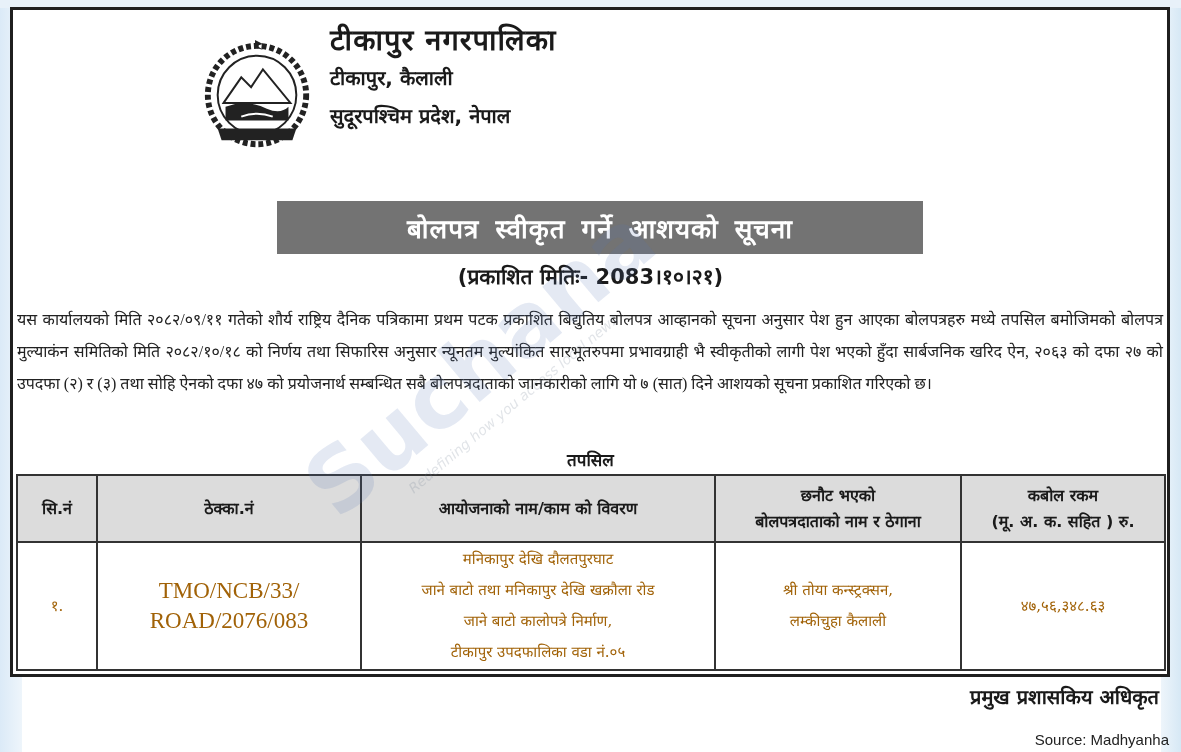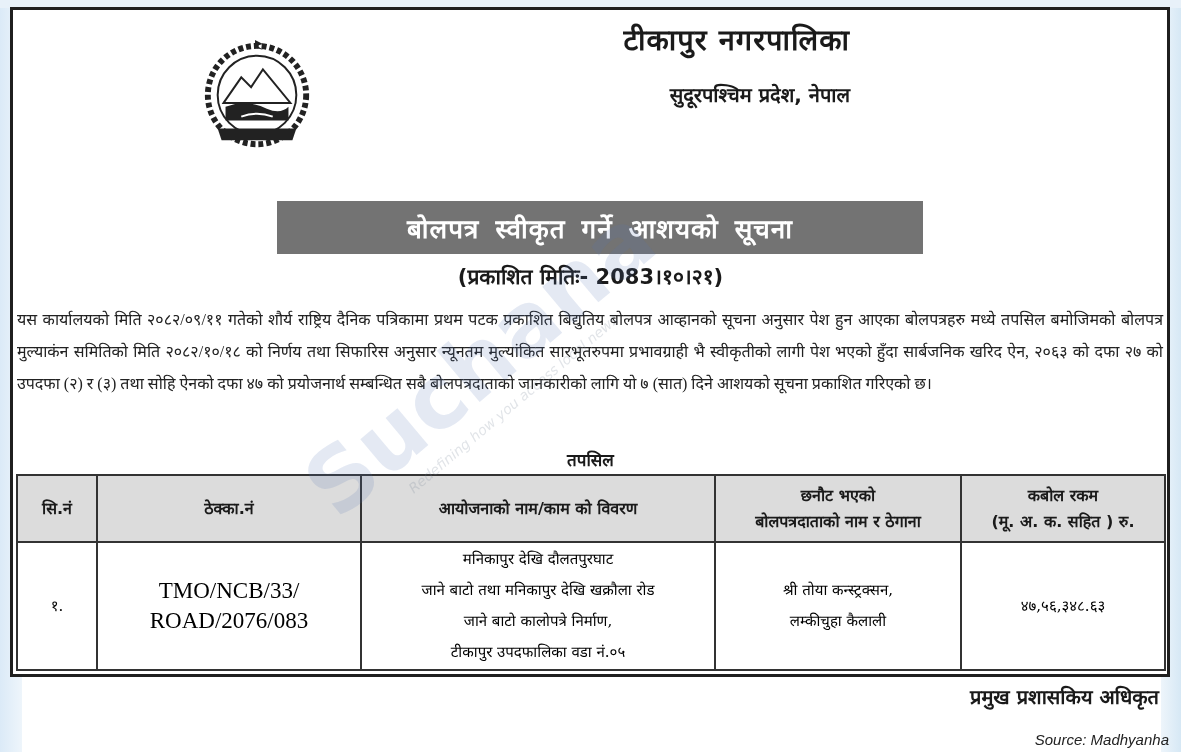--- a/index.html
+++ b/index.html
@@ -13,25 +13,25 @@
   .bg-stripe-right { position:absolute; right:0; top:0; width:20px; height:752px; background:linear-gradient(270deg,#d6e8f5,#eef5fb); }
   .bg-stripe-top { position:absolute; left:0; top:0; width:1181px; height:8px; background:#e8f1f9; }
 
   .frame {
     position:absolute; left:10px; top:7px; width:1160px; height:670px;
     border:3px solid #1f1f1f; background:#fff; box-sizing:border-box;
   }
 
   .emblem { position:absolute; left:198px; top:38px; width:118px; height:118px; }
 
-  .org-head { position:absolute; left:330px; top:22px; width:520px; text-align:right; }
+  .org-head { position:absolute; left:330px; top:22px; width:520px; text-align:left; }
   .org-line1 { font-size:29px; font-weight:bold; line-height:36px; letter-spacing:1px; }
   .org-line2 { font-size:29px; font-weight:bold; line-height:50px; letter-spacing:1px; }
   .org-line3 { font-size:20px; font-weight:bold; line-height:36px; margin-top:2px; }
-  .org-line4 { font-size:20px; font-weight:bold; line-height:40px;margin-top:17px; }
+  .org-line4 { font-size:20px; font-weight:bold; line-height:40px; }
 
   .title-banner {
     position:absolute; left:277px; top:201px; width:646px; height:53px;
     background:#737373; color:#fff; display:flex; align-items:center; justify-content:center;
     font-size:26px; font-weight:bold; letter-spacing:1px; word-spacing:6px;
   }
 
   .pub-date { position:absolute; left:0; top:262px; width:1181px; text-align:center; font-size:21px; font-weight:bold; }
 
   .body-text {
@@ -41,26 +41,26 @@
   }
 
   .schedule-label { position:absolute; left:0; top:448px; width:1181px; text-align:center; font-size:17px; font-weight:bold; }
 
   table.notice-table {
     position:absolute; left:16px; top:474px; width:1148px; height:193px;
     border-collapse:collapse; table-layout:fixed;border-radius:19px;
   }
   .notice-table th, .notice-table td { border:2px solid #333; text-align:center; vertical-align:middle; }
   .notice-table th { background:#dcdcdc; height:63px; font-size:16px; font-weight:bold; line-height:26px; }
-  .notice-table td { height:124px; font-family:"DejaVu Serif", serif; font-size:15px; line-height:31px; color:#000000; }
+  .notice-table td { height:124px; font-family:"DejaVu Serif", serif; font-size:15px; line-height:31px; color:#a16207; }
   .notice-table td.tender-no { font-family:"Liberation Serif", serif; font-size:23px; line-height:30px;margin-left:11px; }
   .line { display:block; }
 
   .signature { position:absolute; right:22px; top:683px; font-size:20px; font-weight:bold;margin-left:16px; }
-  .source { position:absolute; right:12px; top:731px; font-family:"Liberation Sans", sans-serif; font-size:15px; font-style:italic; color:#222; }
+  .source { position:absolute; right:12px; top:731px; font-family:"Liberation Sans", sans-serif; font-size:15px; color:#222; }
 
   .watermark {
     position:absolute; left:300px; top:300px; width:420px; height:200px;
     transform:rotate(-40deg); transform-origin:center; pointer-events:none;
     color:rgba(90,120,180,0.16); font-family:"DejaVu Sans", sans-serif; font-weight:bold; font-size:88px; text-align:center;
   }
   .watermark-tag { display:block; font-size:14px; font-weight:normal; font-style:italic; color:rgba(120,130,150,0.22); margin-top:-6px; }
 </style>
 </head>
 <body>
@@ -76,20 +76,21 @@
   <circle cx="60" cy="58" r="40" fill="#fff" stroke="#222" stroke-width="2"></circle>
   <path d="M26 66 L44 40 L54 50 L66 32 L94 66 Z" fill="#fff" stroke="#222" stroke-width="2"></path>
   <path d="M28 70 Q50 62 70 72 Q84 78 92 70 L92 84 L28 84 Z" fill="#222"></path>
   <path d="M58 10 L58 2 L66 6 L60 8 L66 12 Z" fill="#222"></path>
   <path d="M20 92 L100 92 L96 104 L24 104 Z" fill="#222"></path>
   <path d="M44 80 Q60 74 76 80" fill="none" stroke="#fff" stroke-width="2"></path>
 </svg>
 
 <div class="org-head">
   <div class="org-line1">टीकापुर नगरपालिका</div>
+  <div class="org-line3">टीकापुर, कैलाली</div>
   <div class="org-line4">सुदूरपश्चिम प्रदेश, नेपाल</div>
 </div>
 
 <div class="title-banner">बोलपत्र  स्वीकृत गर्ने आशयको सूचना</div>
 
 <div class="pub-date">(प्रकाशित मितिः- 2083।१०।२१)</div>
 
 <div class="body-text">यस कार्यालयको मिति २०८२/०९/११ गतेको शौर्य राष्ट्रिय दैनिक पत्रिकामा प्रथम पटक प्रकाशित बिद्युतिय बोलपत्र आव्हानको सूचना अनुसार पेश हुन आएका बोलपत्रहरु मध्ये तपसिल बमोजिमको बोलपत्र मुल्याकंन समितिको मिति २०८२/१०/१८ को निर्णय तथा सिफारिस अनुसार न्यूनतम मुल्यांकित सारभूतरुपमा प्रभावग्राही भै स्वीकृतीको लागी पेश भएको हुँदा  सार्बजनिक खरिद ऐन, २०६३ को दफा २७ को उपदफा (२) र (३) तथा सोहि ऐनको दफा ४७ को प्रयोजनार्थ सम्बन्धित सबै बोलपत्रदाताको जानकारीको लागि यो ७ (सात) दिने आशयको  सूचना  प्रकाशित  गरिएको छ।</div>
 
 <div class="schedule-label">तपसिल</div>

